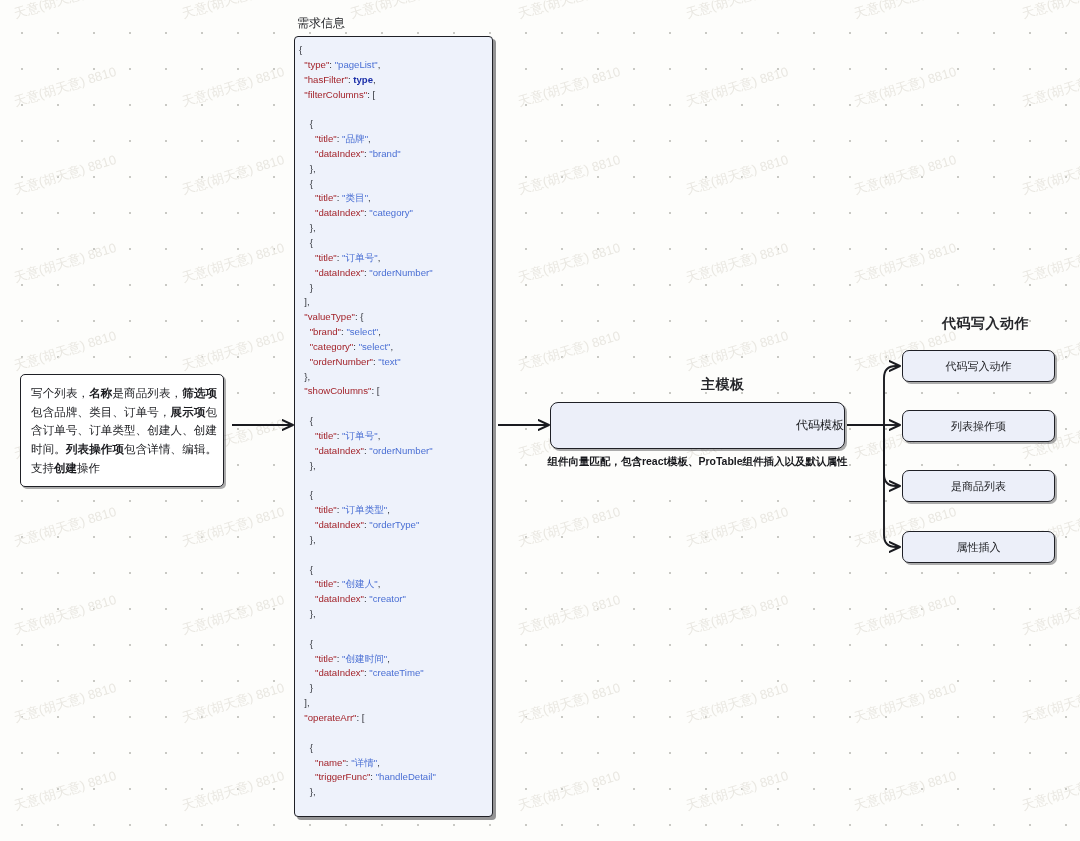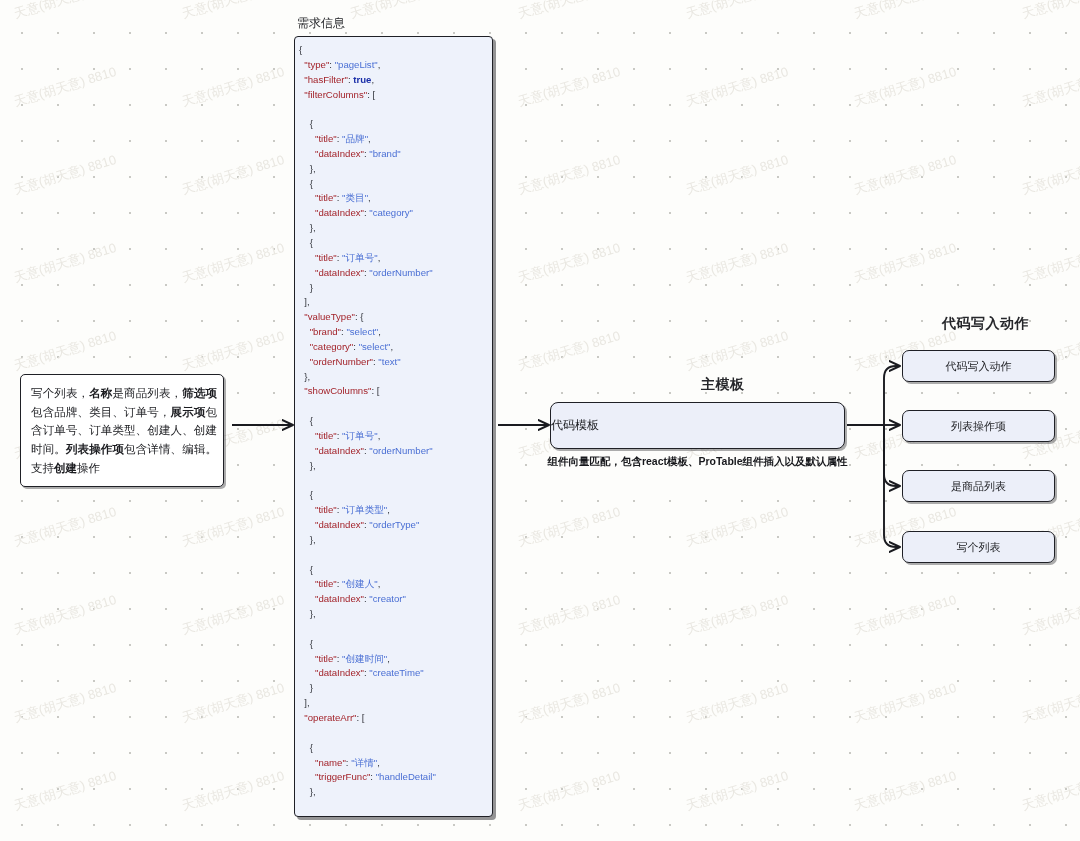--- a/index.html
+++ b/index.html
@@ -87,21 +87,21 @@
   
   #tpl-box{
     position:absolute;
     left:550px;top:402px;
     width:295px;height:47px;
     box-sizing:border-box;
     background:#eceff9;
     border:1.6px solid #1f2026;
     border-radius:8px;
     box-shadow:2px 2px 0 rgba(20,20,25,.35);
-    display:flex;align-items:center;justify-content:flex-start;
+    display:flex;align-items:center;justify-content:flex-end;
     font-size:12px;color:#1b1c20;
   }
   #tpl-caption{
     position:absolute;
     left:540px;top:455px;
     width:315px;
     text-align:center;
     font-size:10.5px;
     font-weight:bold;
     color:#17181c;
@@ -230,21 +230,21 @@
 
 <div class="sec-title big" style="left:665px;top:376px;margin-left:36px;">主模板</div>
 
 <div class="sec-title big" style="left:942px;top:315px;">代码写入动作</div>
 
 <div id="req-box"><span>写个列表，</span><b>名称</b><span>是商品列表，</span><b>筛选项</b><span>包含品牌、类目、订单号，</span><b>展示项</b><span>包含订单号、订单类型、创建人、创建时间。</span><b>列表操作项</b><span>包含详情、编辑。支持</span><b>创建</b><span>操作</span></div>
 
 <div id="json-box">
   <div id="json-code"><span class="tk-pun">{</span>
   <span class="tk-key">"type"</span><span class="tk-pun">: </span><span class="tk-str">"pageList"</span><span class="tk-pun">,</span>
-  <span class="tk-key">"hasFilter"</span><span class="tk-pun">: </span><span class="tk-bool">true</span><span class="tk-pun">,</span>
+  <span class="tk-key">"hasFilter"</span><span class="tk-pun">: </span><span class="tk-bool">type</span><span class="tk-pun">,</span>
   <span class="tk-key">"filterColumns"</span><span class="tk-pun">: [</span>
 
     <span class="tk-pun">{</span>
       <span class="tk-key">"title"</span><span class="tk-pun">: </span><span class="tk-str">"品牌"</span><span class="tk-pun">,</span>
       <span class="tk-key">"dataIndex"</span><span class="tk-pun">: </span><span class="tk-str">"brand"</span>
     <span class="tk-pun">},</span>
     <span class="tk-pun">{</span>
       <span class="tk-key">"title"</span><span class="tk-pun">: </span><span class="tk-str">"类目"</span><span class="tk-pun">,</span>
       <span class="tk-key">"dataIndex"</span><span class="tk-pun">: </span><span class="tk-str">"category"</span>
     <span class="tk-pun">},</span>
@@ -305,14 +305,14 @@
 <div class="act-box" id="act0">
   <span>代码写入动作</span>
 </div>
 <div class="act-box" id="act1">
   <span>列表操作项</span>
 </div>
 <div class="act-box" id="act2">
   <span>是商品列表</span>
 </div>
 <div class="act-box" id="act3">
-  <span>写个列表</span>
+  <span>属性插入</span>
 </div>
 
 </body></html>

